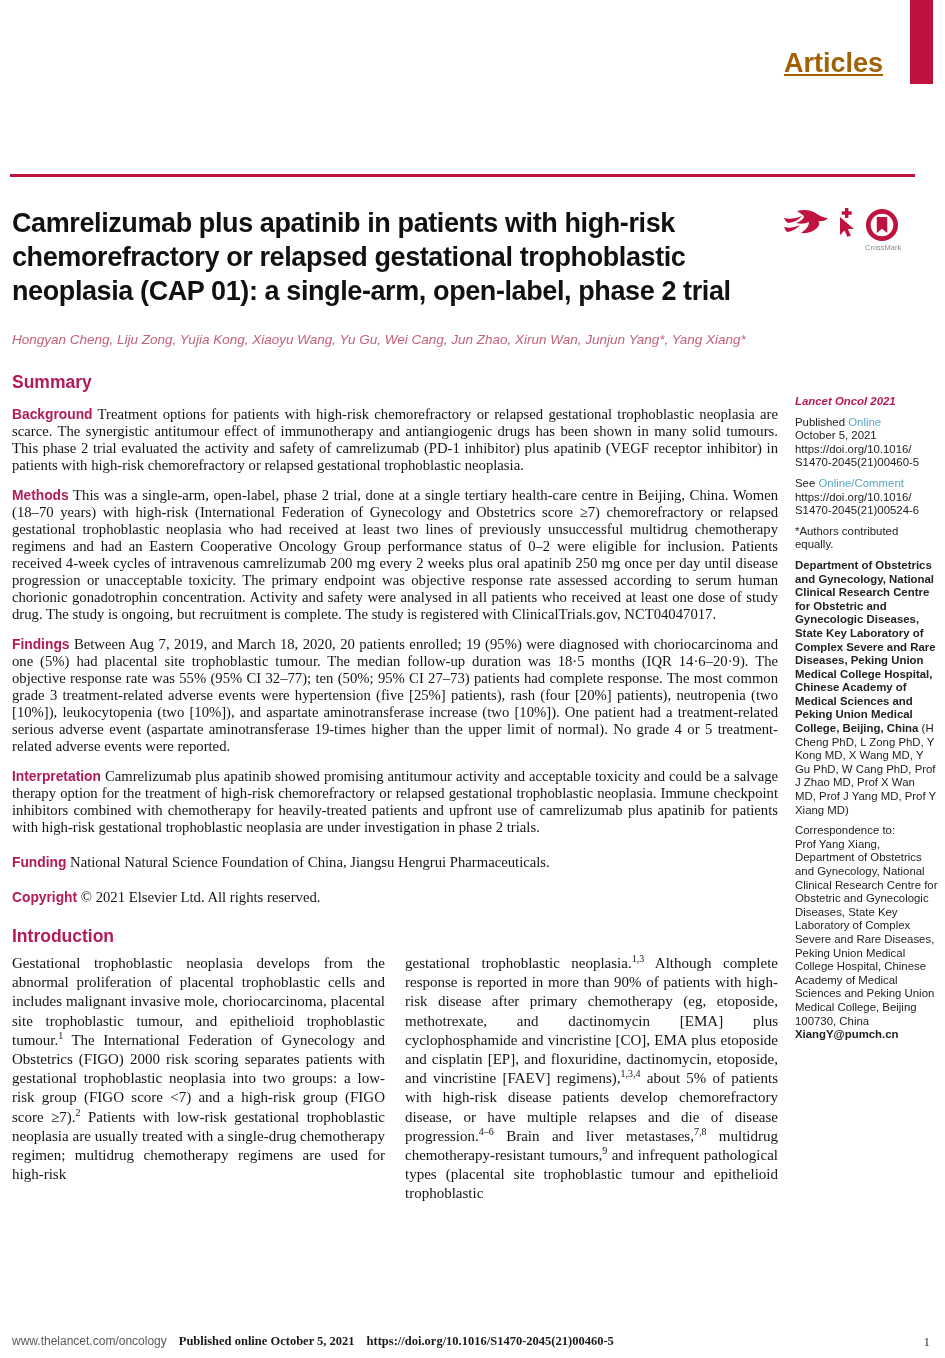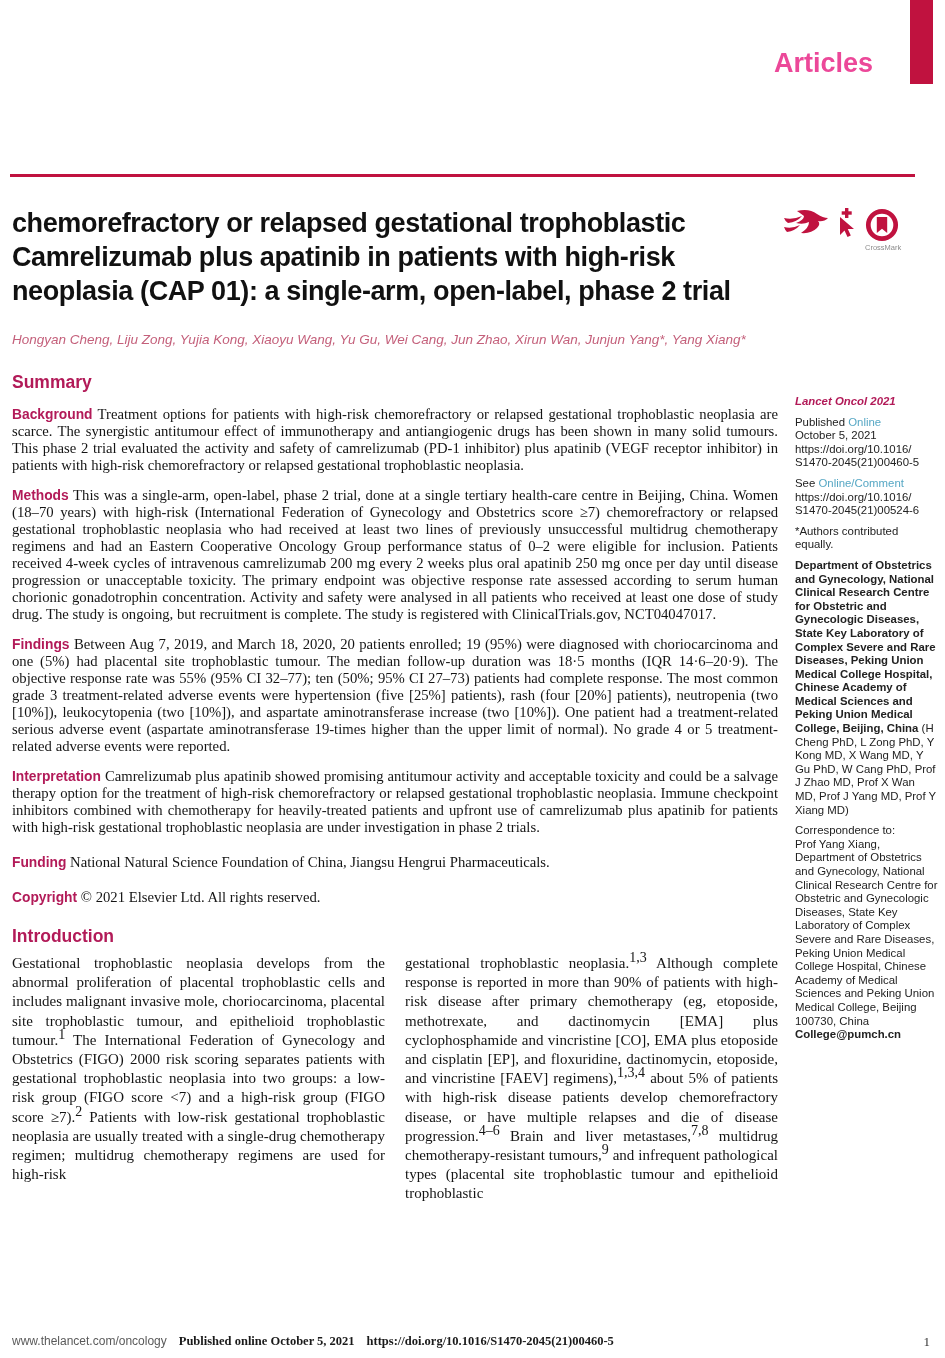--- a/index.html
+++ b/index.html
@@ -13,22 +13,22 @@
   }
   *{box-sizing:border-box;}
   html,body{margin:0;padding:0;}
   body{
     width:945px;height:1358px;position:relative;background:#ffffff;
     font-family:"Liberation Serif", serif;color:var(--ink);overflow:hidden;
   }
   
   .kicker-bar{position:absolute;top:0;right:12px;width:23px;height:84px;background:var(--accent);}
   .kicker{
-    position:absolute;top:48px;right:72px;
-    font-family:"Liberation Sans", sans-serif;font-weight:bold;font-size:27px;color:#ec4899;
+    position:absolute;top:48px;right:62px;
+    font-family:"Liberation Sans", sans-serif;font-weight:bold;font-size:27px;color:#a16207;text-decoration:underline;
   }
   .top-rule{position:absolute;top:174px;left:10px;width:905px;height:3px;background:var(--accent);}
   
   .main{position:absolute;left:12px;top:206px;width:766px;}
   .title{
     font-family:"Liberation Sans", sans-serif;font-weight:bold;
     font-size:27px;line-height:34px;letter-spacing:-0.4px;color:#111;margin:0;width:750px;
   }
   .title span{display:block;}
   .article-icons{position:absolute;left:783px;top:208px;display:flex;align-items:flex-start;gap:7px;color:var(--accent);}
@@ -52,21 +52,21 @@
   .summary p.spaced{margin-top:18px;}
   .inline-label{
     font-family:"Liberation Sans", sans-serif;font-weight:bold;font-size:13.8px;color:var(--heading);
   }
   
   .intro{margin-top:20px;}
   .intro-cols{display:flex;gap:20px;margin-top:7px;}
   .intro .col{
     width:373px;font-size:15px;line-height:19.2px;text-align:justify;text-align-last:justify;
   }
-  sup{font-size:14px;line-height:0;vertical-align:super;}
+  sup{font-size:10px;line-height:0;vertical-align:super;}
   
   .sidebar{
     position:absolute;left:795px;top:395px;width:143px;
     font-family:"Liberation Sans", sans-serif;font-size:11.4px;line-height:13.6px;color:#222;
   }
   .sidebar p{margin:0 0 7px 0;}
   .journal{color:var(--heading);font-weight:bold;font-style:italic;}
   .link{color:var(--link);}
   .bold{font-weight:bold;}
   
@@ -104,22 +104,22 @@
     <svg width="34" height="34" viewBox="0 0 36 36" aria-hidden="true">
       <circle cx="18" cy="18" r="14.5" fill="none" stroke="currentColor" stroke-width="5"></circle>
       <path fill="currentColor" d="M12.5 9.5 h11 v17 l-5.5 -4.5 -5.5 4.5 Z"></path>
     </svg>
     <span class="crossmark-label">CrossMark</span>
   </span>
 </div>
 
 <div class="main">
   <h1 class="title">
+    <span>Camrelizumab plus apatinib in patients with high-risk</span>
     <span>chemorefractory or relapsed gestational trophoblastic</span>
-    <span>Camrelizumab plus apatinib in patients with high-risk</span>
     <span>neoplasia (CAP 01): a single-arm, open-label, phase 2 trial</span>
   </h1>
 
   <div class="authors">Hongyan Cheng, Liju Zong, Yujia Kong, Xiaoyu Wang, Yu Gu, Wei Cang, Jun Zhao, Xirun Wan, Junjun Yang*, Yang Xiang*</div>
 
   <div class="summary">
     <h2 class="sec-heading summary-heading">Summary</h2>
 
     <p><span class="inline-label">Background</span> <span>Treatment options for patients with high-risk chemorefractory or relapsed gestational trophoblastic neoplasia are scarce. The synergistic antitumour effect of immunotherapy and antiangiogenic drugs has been shown in many solid tumours. This phase 2 trial evaluated the activity and safety of camrelizumab (PD-1 inhibitor) plus apatinib (VEGF receptor inhibitor) in patients with high-risk chemorefractory or relapsed gestational trophoblastic neoplasia.</span></p>
 
@@ -144,21 +144,21 @@
 </div>
 
 <div class="sidebar">
   <p class="journal">Lancet Oncol 2021</p>
   <p>Published <span class="link">Online</span><br>October 5, 2021<br>https://doi.org/10.1016/<br>S1470-2045(21)00460-5</p>
   <p>See <span class="link">Online/Comment</span><br>https://doi.org/10.1016/<br>S1470-2045(21)00524-6</p>
   <p>*Authors contributed equally.</p>
   <p><span class="bold">Department of Obstetrics and Gynecology, National Clinical Research Centre for Obstetric and Gynecologic Diseases, State Key Laboratory of Complex Severe and Rare Diseases, Peking Union Medical College Hospital, Chinese Academy of Medical Sciences and Peking Union Medical College, Beijing, China</span> <span>(H Cheng PhD, L Zong PhD, Y Kong MD, X Wang MD, Y Gu PhD, W Cang PhD, Prof J Zhao MD, Prof X Wan MD, Prof J Yang MD, Prof Y Xiang MD)</span></p>
   <p><span>Correspondence to:</span><br>
   <span>Prof Yang Xiang, Department of Obstetrics and Gynecology, National Clinical Research Centre for Obstetric and Gynecologic Diseases, State Key Laboratory of Complex Severe and Rare Diseases, Peking Union Medical College Hospital, Chinese Academy of Medical Sciences and Peking Union Medical College, Beijing 100730, China</span><br>
-  <span class="bold">College@pumch.cn</span></p>
+  <span class="bold">XiangY@pumch.cn</span></p>
 </div>
 
 <div class="footer">
   <span class="site">www.thelancet.com/oncology</span>
   <span class="pub">Published online October 5, 2021</span>
   <span class="doi">https://doi.org/10.1016/S1470-2045(21)00460-5</span>
 </div>
 <div class="page-num">1</div>
 
 </body></html>

